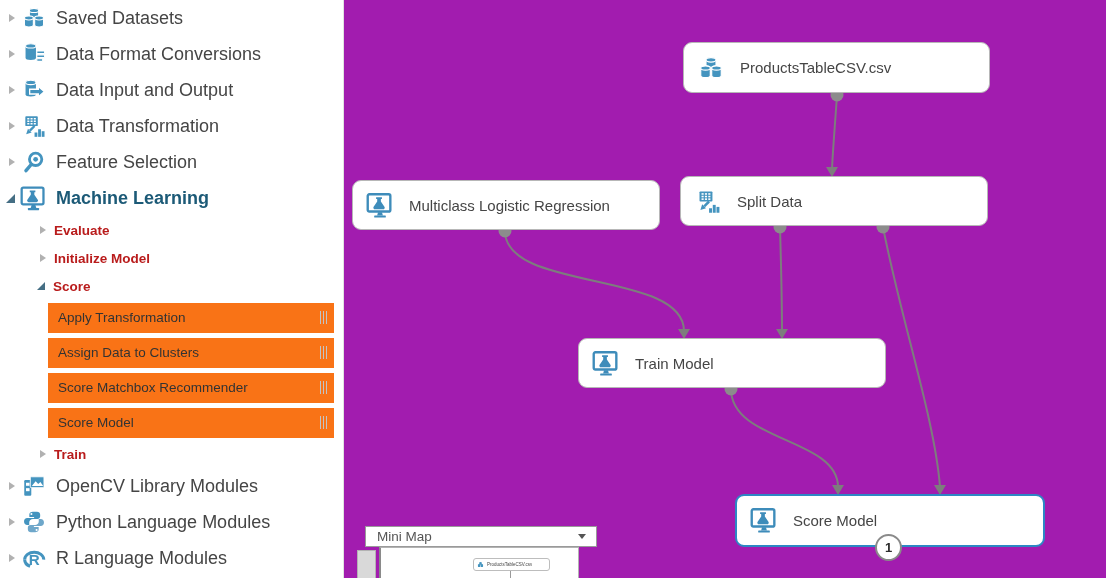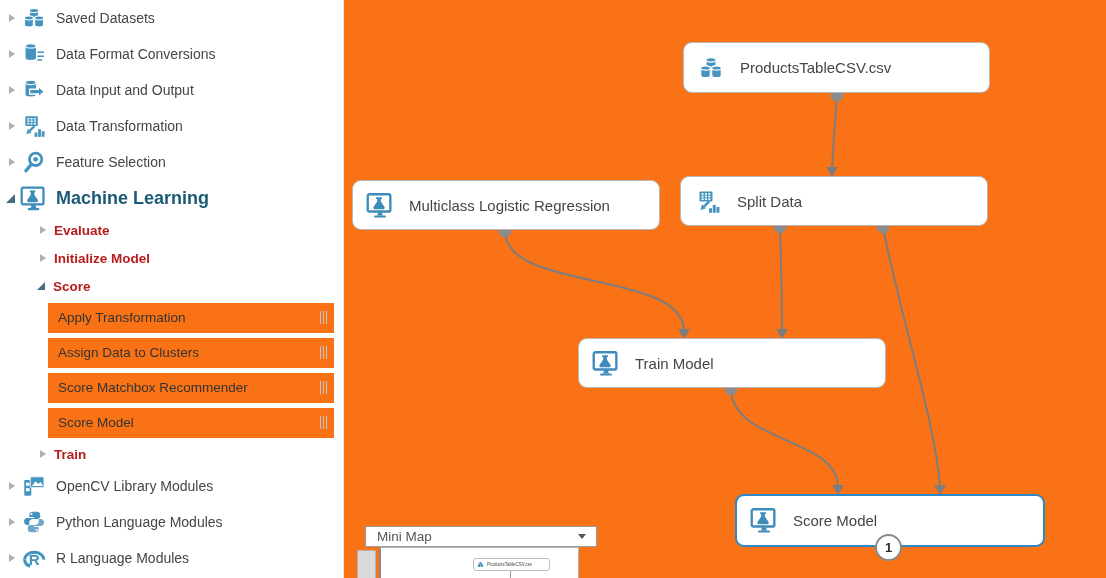--- a/index.html
+++ b/index.html
@@ -13,31 +13,31 @@
   .row-sub { height:28px; display:flex; align-items:center; padding-left:31px; cursor:pointer; }
   .row-mod { height:35px; display:flex; align-items:center; padding-left:48px; }
   .tri-col { width:0; height:0; border-top:4.5px solid transparent; border-bottom:4.5px solid transparent;
              border-left:6px solid #b1b1b1; margin-left:9px; flex:none; }
   .tri-exp { width:0; height:0; border-left:9px solid transparent;
              border-bottom:9px solid #456e84; margin-left:6px; flex:none; }
   .row-cat .tri-col, .row-cat .tri-exp { margin-right:5px; }
   .row-sub .tri-col, .row-sub .tri-exp { margin-right:8px; }
   .cat-icon { width:27px; height:26px; flex:none; margin-right:9px; display:flex;
               align-items:center; justify-content:center; }
-  .cat-label { font-size:14px; color:#454545; white-space:nowrap; }
+  .cat-label { font-size:18px; color:#454545; white-space:nowrap; }
   .active-label { font-size:18px; color:#1c5a77; font-weight:bold; white-space:nowrap; }
   .sub-label { font-size:13.5px; color:#b91c1c; font-weight:bold; white-space:nowrap; }
   .mod-bar { width:286px; height:30px; background:#f97316; display:flex; align-items:center;
              justify-content:space-between; padding:0 7px 0 10px; cursor:grab; }
   .mod-label { font-size:13.5px; color:#333; white-space:nowrap; }
   .grip { display:flex; gap:2px; }
   .grip i { display:block; width:1px; height:13px; background:#c3c3c3; }
 
   
-  .canvas { position:absolute; left:344px; top:0; width:762px; height:578px; background:#f97316; }
+  .canvas { position:absolute; left:344px; top:0; width:762px; height:578px; background:#a21caf; }
   .wires { position:absolute; left:0; top:0; }
   .node { position:absolute; background:#fff; border:1px solid #b7b7b7; border-radius:9px;
           display:flex; align-items:center; padding-left:13px; cursor:move; }
   .node.selected { border:2px solid #2d87c4; }
   .node-icon { width:28px; height:27px; flex:none; display:flex; align-items:center; justify-content:center; }
   .node-label { font-size:15px; color:#454545; margin-left:15px; white-space:nowrap; }
   .badge { position:absolute; width:27px; height:27px; border-radius:50%; background:#fff;
            border:2px solid #8a8a8a; display:flex; align-items:center; justify-content:center;
            font-size:13px; font-weight:bold; color:#2d2d2d; cursor:pointer; }
 

